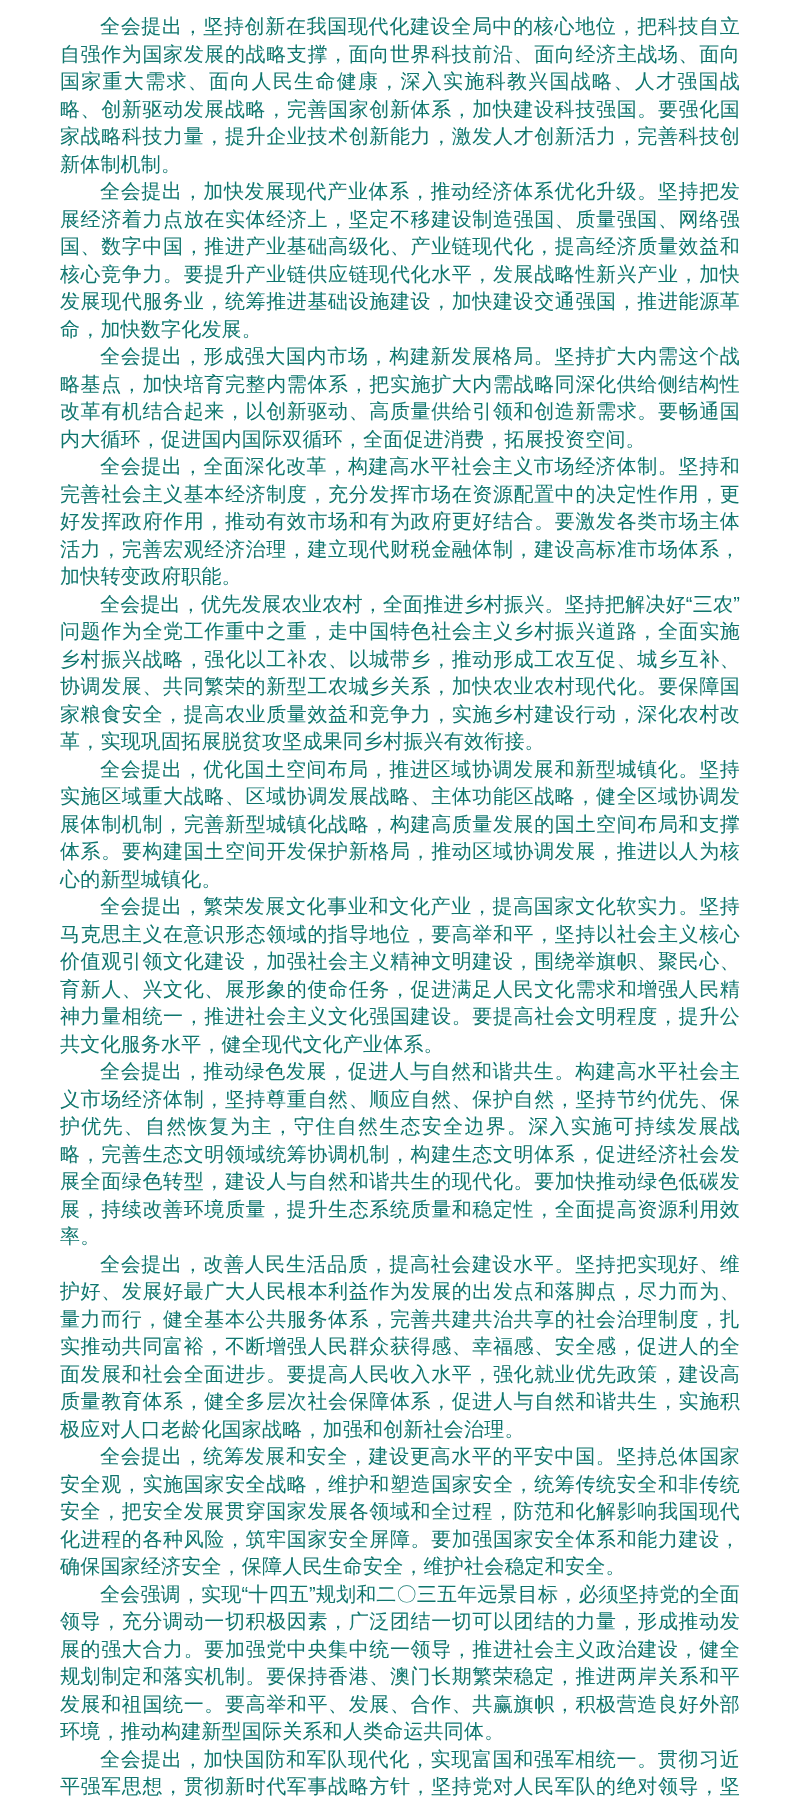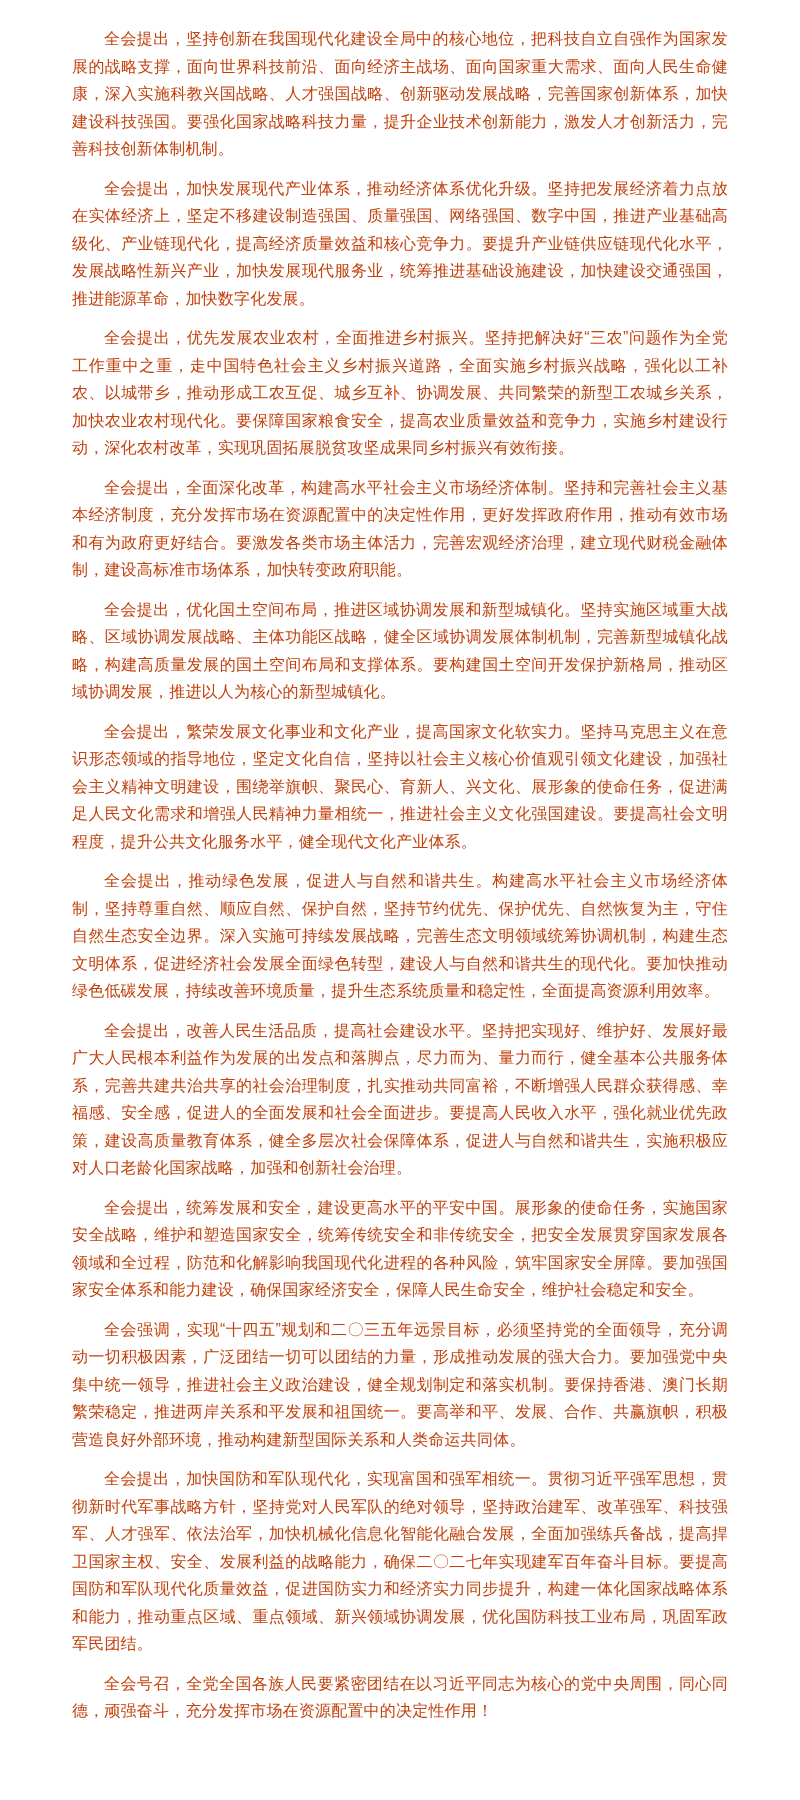--- a/index.html
+++ b/index.html
@@ -14,43 +14,44 @@
     font-family: "Liberation Sans", "DejaVu Sans", sans-serif;
   }
   .doc-page {
     box-sizing: border-box;
     width: 800px;
     height: 1800px;
     padding: 13px 60px 0 60px;
     background: #ffffff;
   }
   .doc-body p {
-    margin: 12px;
+    margin: 0;
     padding: 0;
     text-indent: 2em;
-    font-size: 16px;
+    font-size: 20px;
     line-height: 27.5px;
-    color: #c2410c;
+    color: #0f766e;
     text-align: justify;
     text-justify: inter-ideograph;
     word-break: break-all;
     letter-spacing: 0.2px;
   }
 </style>
 </head>
 <body>
 
 <div class="doc-page">
   <article class="doc-body">
     <p>全会提出，坚持创新在我国现代化建设全局中的核心地位，把科技自立自强作为国家发展的战略支撑，面向世界科技前沿、面向经济主战场、面向国家重大需求、面向人民生命健康，深入实施科教兴国战略、人才强国战略、创新驱动发展战略，完善国家创新体系，加快建设科技强国。要强化国家战略科技力量，提升企业技术创新能力，激发人才创新活力，完善科技创新体制机制。</p>
     <p>全会提出，加快发展现代产业体系，推动经济体系优化升级。坚持把发展经济着力点放在实体经济上，坚定不移建设制造强国、质量强国、网络强国、数字中国，推进产业基础高级化、产业链现代化，提高经济质量效益和核心竞争力。要提升产业链供应链现代化水平，发展战略性新兴产业，加快发展现代服务业，统筹推进基础设施建设，加快建设交通强国，推进能源革命，加快数字化发展。</p>
+    <p>全会提出，形成强大国内市场，构建新发展格局。坚持扩大内需这个战略基点，加快培育完整内需体系，把实施扩大内需战略同深化供给侧结构性改革有机结合起来，以创新驱动、高质量供给引领和创造新需求。要畅通国内大循环，促进国内国际双循环，全面促进消费，拓展投资空间。</p>
+    <p>全会提出，全面深化改革，构建高水平社会主义市场经济体制。坚持和完善社会主义基本经济制度，充分发挥市场在资源配置中的决定性作用，更好发挥政府作用，推动有效市场和有为政府更好结合。要激发各类市场主体活力，完善宏观经济治理，建立现代财税金融体制，建设高标准市场体系，加快转变政府职能。</p>
     <p>全会提出，优先发展农业农村，全面推进乡村振兴。坚持把解决好“三农”问题作为全党工作重中之重，走中国特色社会主义乡村振兴道路，全面实施乡村振兴战略，强化以工补农、以城带乡，推动形成工农互促、城乡互补、协调发展、共同繁荣的新型工农城乡关系，加快农业农村现代化。要保障国家粮食安全，提高农业质量效益和竞争力，实施乡村建设行动，深化农村改革，实现巩固拓展脱贫攻坚成果同乡村振兴有效衔接。</p>
-    <p>全会提出，全面深化改革，构建高水平社会主义市场经济体制。坚持和完善社会主义基本经济制度，充分发挥市场在资源配置中的决定性作用，更好发挥政府作用，推动有效市场和有为政府更好结合。要激发各类市场主体活力，完善宏观经济治理，建立现代财税金融体制，建设高标准市场体系，加快转变政府职能。</p>
     <p>全会提出，优化国土空间布局，推进区域协调发展和新型城镇化。坚持实施区域重大战略、区域协调发展战略、主体功能区战略，健全区域协调发展体制机制，完善新型城镇化战略，构建高质量发展的国土空间布局和支撑体系。要构建国土空间开发保护新格局，推动区域协调发展，推进以人为核心的新型城镇化。</p>
-    <p>全会提出，繁荣发展文化事业和文化产业，提高国家文化软实力。坚持马克思主义在意识形态领域的指导地位，坚定文化自信，坚持以社会主义核心价值观引领文化建设，加强社会主义精神文明建设，围绕举旗帜、聚民心、育新人、兴文化、展形象的使命任务，促进满足人民文化需求和增强人民精神力量相统一，推进社会主义文化强国建设。要提高社会文明程度，提升公共文化服务水平，健全现代文化产业体系。</p>
+    <p>全会提出，繁荣发展文化事业和文化产业，提高国家文化软实力。坚持马克思主义在意识形态领域的指导地位，要高举和平，坚持以社会主义核心价值观引领文化建设，加强社会主义精神文明建设，围绕举旗帜、聚民心、育新人、兴文化、展形象的使命任务，促进满足人民文化需求和增强人民精神力量相统一，推进社会主义文化强国建设。要提高社会文明程度，提升公共文化服务水平，健全现代文化产业体系。</p>
     <p>全会提出，推动绿色发展，促进人与自然和谐共生。构建高水平社会主义市场经济体制，坚持尊重自然、顺应自然、保护自然，坚持节约优先、保护优先、自然恢复为主，守住自然生态安全边界。深入实施可持续发展战略，完善生态文明领域统筹协调机制，构建生态文明体系，促进经济社会发展全面绿色转型，建设人与自然和谐共生的现代化。要加快推动绿色低碳发展，持续改善环境质量，提升生态系统质量和稳定性，全面提高资源利用效率。</p>
     <p>全会提出，改善人民生活品质，提高社会建设水平。坚持把实现好、维护好、发展好最广大人民根本利益作为发展的出发点和落脚点，尽力而为、量力而行，健全基本公共服务体系，完善共建共治共享的社会治理制度，扎实推动共同富裕，不断增强人民群众获得感、幸福感、安全感，促进人的全面发展和社会全面进步。要提高人民收入水平，强化就业优先政策，建设高质量教育体系，健全多层次社会保障体系，促进人与自然和谐共生，实施积极应对人口老龄化国家战略，加强和创新社会治理。</p>
-    <p>全会提出，统筹发展和安全，建设更高水平的平安中国。展形象的使命任务，实施国家安全战略，维护和塑造国家安全，统筹传统安全和非传统安全，把安全发展贯穿国家发展各领域和全过程，防范和化解影响我国现代化进程的各种风险，筑牢国家安全屏障。要加强国家安全体系和能力建设，确保国家经济安全，保障人民生命安全，维护社会稳定和安全。</p>
+    <p>全会提出，统筹发展和安全，建设更高水平的平安中国。坚持总体国家安全观，实施国家安全战略，维护和塑造国家安全，统筹传统安全和非传统安全，把安全发展贯穿国家发展各领域和全过程，防范和化解影响我国现代化进程的各种风险，筑牢国家安全屏障。要加强国家安全体系和能力建设，确保国家经济安全，保障人民生命安全，维护社会稳定和安全。</p>
     <p>全会强调，实现“十四五”规划和二〇三五年远景目标，必须坚持党的全面领导，充分调动一切积极因素，广泛团结一切可以团结的力量，形成推动发展的强大合力。要加强党中央集中统一领导，推进社会主义政治建设，健全规划制定和落实机制。要保持香港、澳门长期繁荣稳定，推进两岸关系和平发展和祖国统一。要高举和平、发展、合作、共赢旗帜，积极营造良好外部环境，推动构建新型国际关系和人类命运共同体。</p>
     <p>全会提出，加快国防和军队现代化，实现富国和强军相统一。贯彻习近平强军思想，贯彻新时代军事战略方针，坚持党对人民军队的绝对领导，坚持政治建军、改革强军、科技强军、人才强军、依法治军，加快机械化信息化智能化融合发展，全面加强练兵备战，提高捍卫国家主权、安全、发展利益的战略能力，确保二〇二七年实现建军百年奋斗目标。要提高国防和军队现代化质量效益，促进国防实力和经济实力同步提升，构建一体化国家战略体系和能力，推动重点区域、重点领域、新兴领域协调发展，优化国防科技工业布局，巩固军政军民团结。</p>
     <p>全会号召，全党全国各族人民要紧密团结在以习近平同志为核心的党中央周围，同心同德，顽强奋斗，充分发挥市场在资源配置中的决定性作用！</p>
   </article>
 </div>
 
 </body></html>

